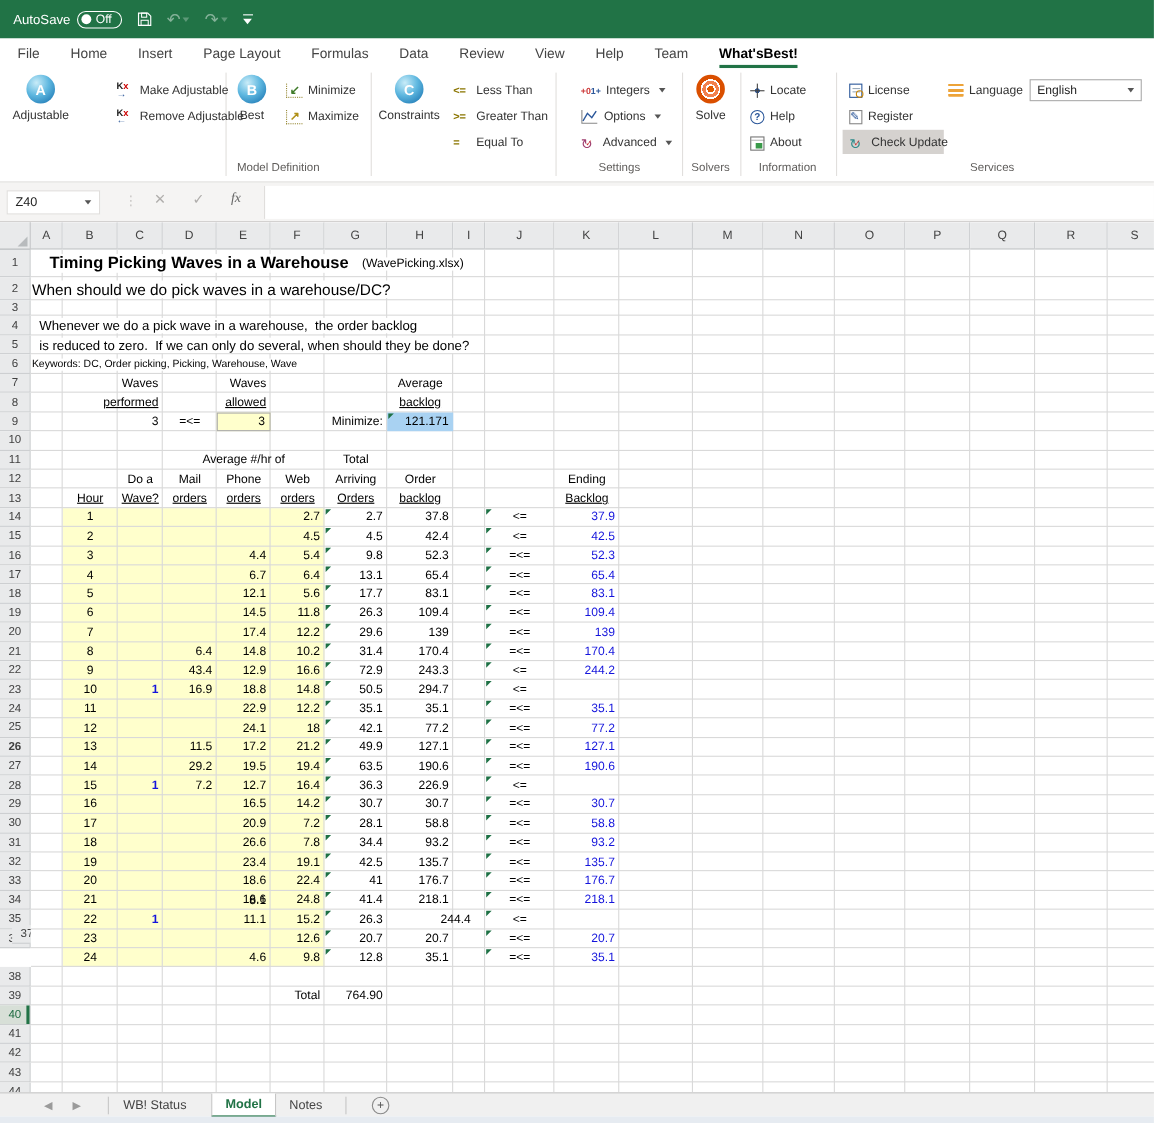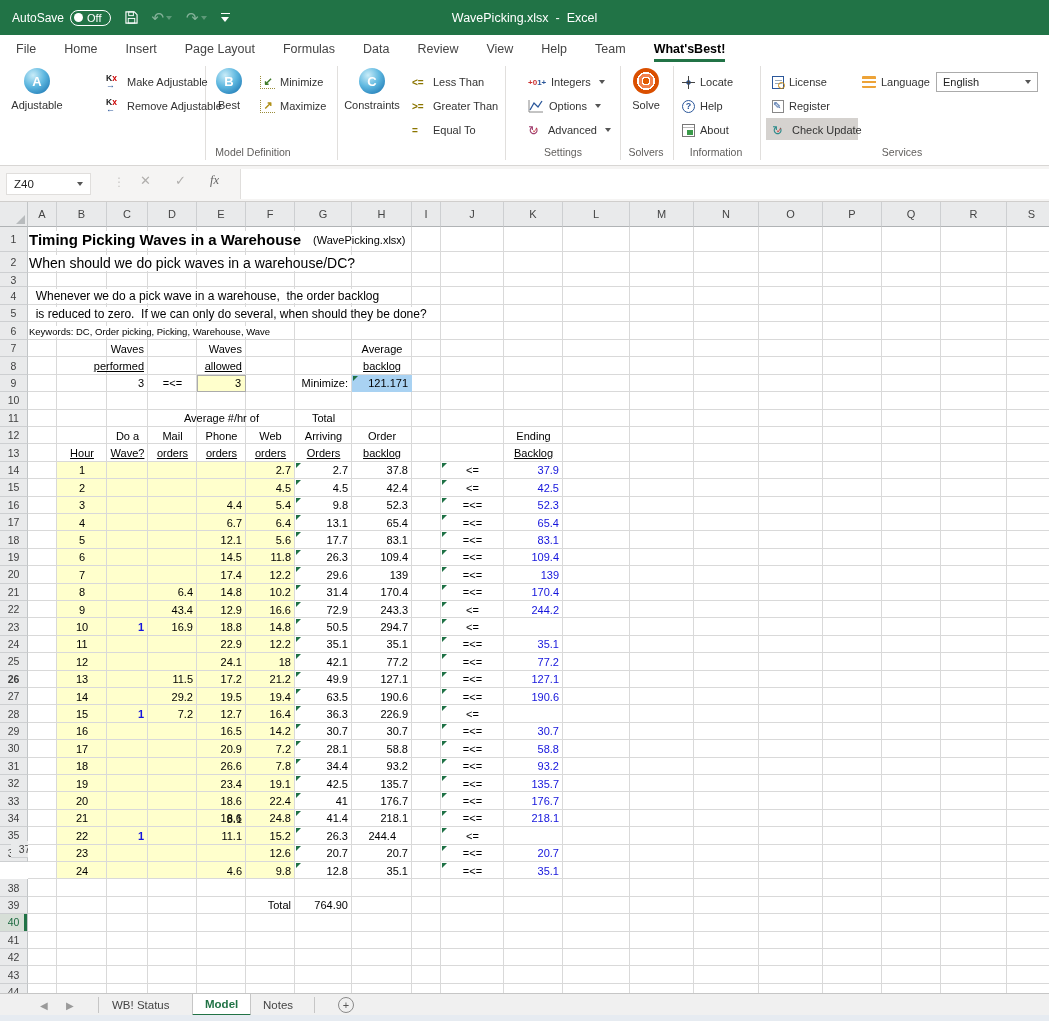--- a/index.html
+++ b/index.html
@@ -112,21 +112,21 @@
   .hline{position:absolute;left:0;height:1px;background:#D9D9D9;}
   .fillrect{position:absolute;background:#FFFFCC;}
   .cell{position:absolute;display:flex;align-items:center;font-size:11px;color:#000;overflow:visible;}
   .cell>span{white-space:pre;padding:0 1px;}
   .al{justify-content:flex-start;}
   .ac{justify-content:center;}
   .ar{justify-content:flex-end;padding-right:3px;}
   .u>span{text-decoration:underline;}
   .blue>span{color:#1414DC;}
   .bold>span{font-weight:bold;}
-  .r1a{font-size:15px;font-weight:bold;}
+  .r1a{font-size:15px;font-weight:bold;padding-left:16px;}
   .r1a .sub2{font-size:11px;font-weight:normal;margin-left:10px;}
   .r2a{font-size:14px;}
   .body{font-size:12px;}
   .small{font-size:9.5px;}
   .wbg>span{background:#fff;}
   .ycell{background:#FFFFCC;border:1px solid #ABABAB;}
   .bfill{background:#A9D2F2;}
   .tri{position:absolute;width:0;height:0;border-top:5px solid #1E7145;border-right:5px solid transparent;}
   
   .sheettabs{position:absolute;left:0;top:993px;width:1049px;height:22px;background:#F0F0F0;
@@ -165,21 +165,20 @@
       </span>
     <span class="qbtn dim">
         <span>↷</span>
         <span class="qcar"></span>
       </span>
     <span class="custom">
       <span class="bar"></span>
       <span class="v"></span>
     </span>
   </div>
-  <div class="doctitle">WavePicking.xlsx  -  Excel</div>
 </div>
 
 <div class="ribbontabs" id="ribbontabs">
     <span class="rtab">File</span>
     <span class="rtab">Home</span>
     <span class="rtab">Insert</span>
     <span class="rtab">Page Layout</span>
     <span class="rtab">Formulas</span>
     <span class="rtab">Data</span>
     <span class="rtab">Review</span>
@@ -1028,21 +1027,21 @@
       </div>
       <div class="cell ar" style="left: 169px; top: 600.2px; height: 17.4px; width: 49px;">
         <span>11.1</span>
       </div>
       <div class="cell ar" style="left: 218px; top: 600.2px; height: 17.4px; width: 49px;">
         <span>15.2</span>
       </div>
       <div class="cell ar" style="left: 267px; top: 600.2px; height: 17.4px; width: 57px;">
         <span>26.3</span>
       </div>
-      <div class="cell ar" style="left: 312px; top: 600.2px; height: 17.4px; width: 60px;">
+      <div class="cell ar" style="left: 344px; top: 600.2px; height: 17.4px; width: 60px;">
         <span>244.4</span>
       </div>
       <div class="cell ac" style="left: 413px; top: 600.2px; height: 17.4px; width: 63px;">
         <span>&lt;=</span>
       </div>
       <div class="cell ac" style="left: 29px; top: 617.6px; height: 17.4px; width: 50px;">
         <span>23</span>
       </div>
       <div class="cell ar" style="left: 169px; top: 583px; height: 17.4px; width: 49px;">
         <span>8.1</span>

